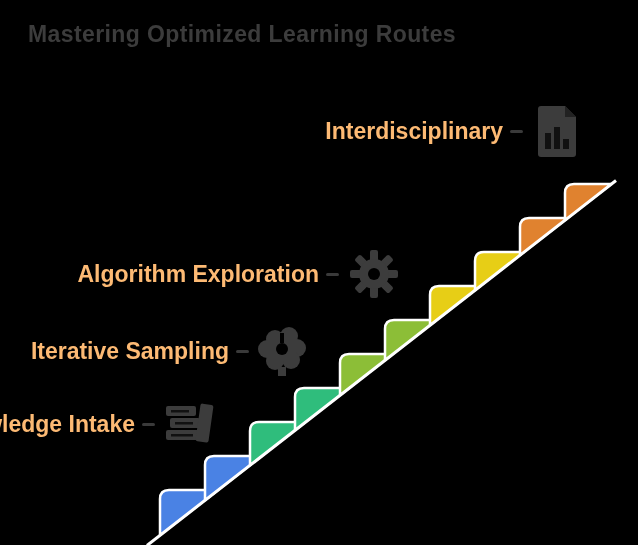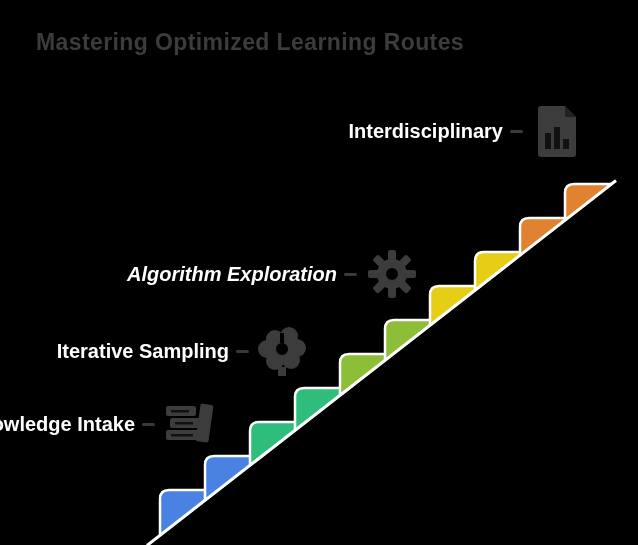--- a/index.html
+++ b/index.html
@@ -1,40 +1,40 @@
 <!DOCTYPE html>
 <html><head>
 <meta charset="utf-8">
 <style>
   html,body{margin:0;padding:0;background:#000;}
   .canvas{
     position:relative;width:638px;height:545px;background:#000000;
     overflow:hidden;font-family:"Liberation Sans",sans-serif;
   }
   .title{
-    position:absolute;left:28px;top:21px;margin:8px;
+    position:absolute;left:28px;top:21px;margin:0;
     font-size:23px;font-weight:bold;letter-spacing:.4px;color:#3C3C3C;
     white-space:nowrap;
   }
   #stairs{position:absolute;left:0;top:0;}
   .label-row{
     position:absolute;display:flex;align-items:center;gap:7px;height:56px;
   }
   .label-text{
-    font-size:20px;font-weight:bold;color:#ffffff;white-space:nowrap;
+    font-size:23px;font-weight:bold;color:#fdba74;white-space:nowrap;
   }
   .label-dash{
     width:13px;height:3px;background:#3A3A3A;border-radius:2px;flex:0 0 auto;
   }
   .label-icon{display:flex;align-items:center;flex:0 0 auto;}
   .label-icon svg{display:block;}
   
   .row-0{top:103px;right:56px;}
   .row-1{top:176px;right:146px;}
-  .row-2{top:246px;right:218px;font-style:italic;}
+  .row-2{top:246px;right:236px;}
   .row-3{top:323px;right:328px;margin-left:41px;}
   .row-4{top:396px;right:422px;}
 </style>
 </head>
 <body>
 
 <div class="canvas">
 
   <h1 class="title">Mastering Optimized Learning Routes</h1>
 

